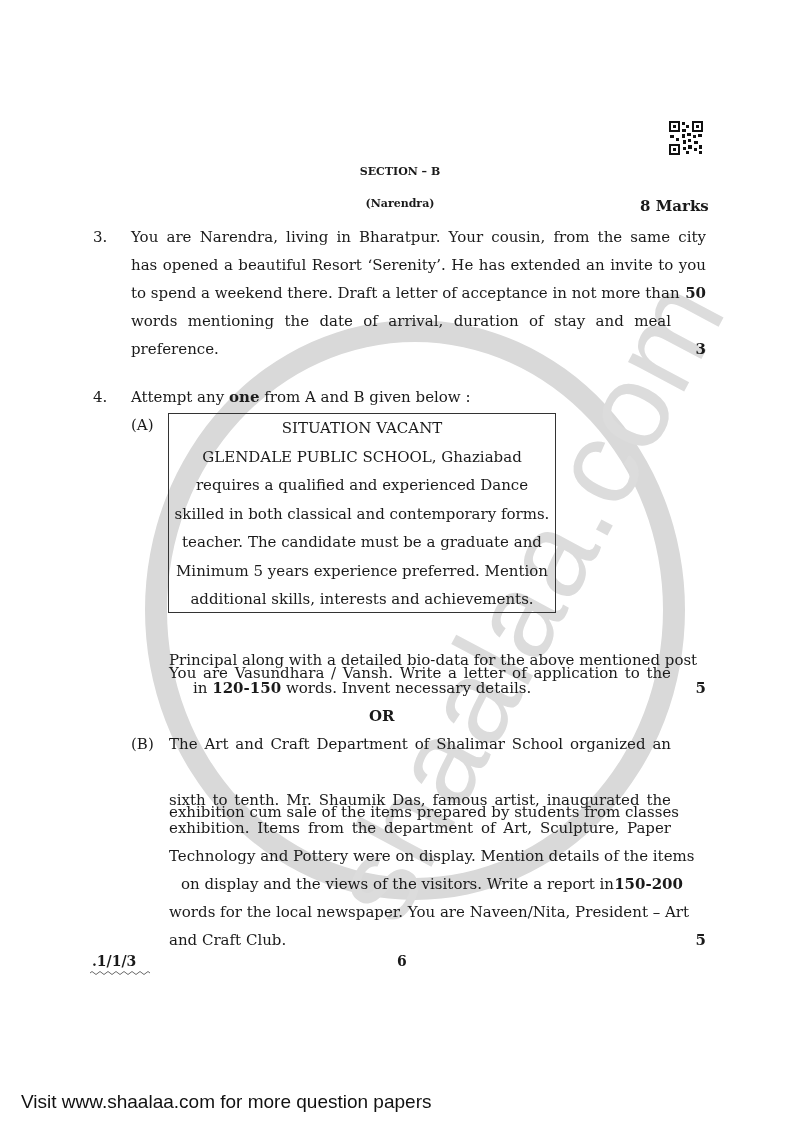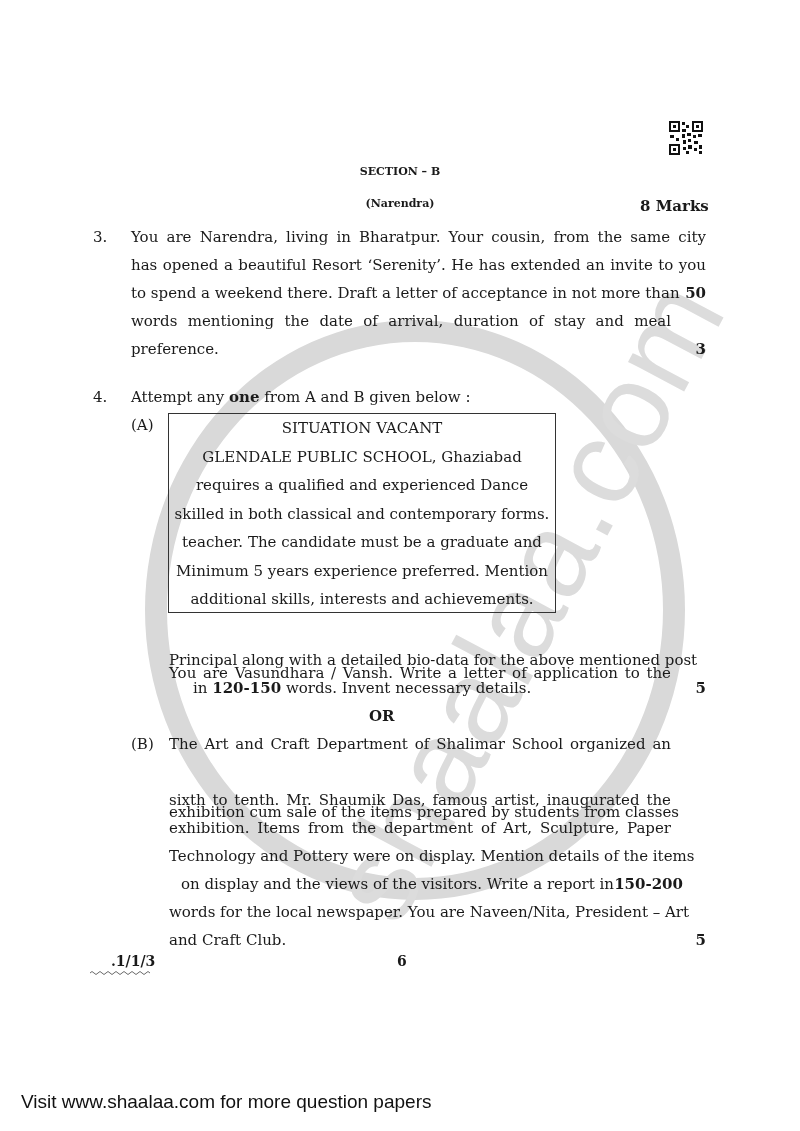--- a/index.html
+++ b/index.html
@@ -25,21 +25,21 @@
   .bold { font-weight: bold; }
   .heading { font-weight: bold; font-size: 11px; text-align: center; }
   .line { position: absolute; font-size: 15px; line-height: 28px; white-space: nowrap; }
   .justify { text-align: justify; text-align-last: justify; }
   .marks { position: absolute; right: 94px; font-weight: bold; }
   .adbox {
     position: absolute; left: 168px; top: 413px; width: 388px; height: 200px;
     border: 1px solid #333; box-sizing: border-box;
   }
   .adline { text-align: center; line-height: 28.5px; font-size: 15px; }
-  .footer-code { position: absolute; left: 92px; top: 953px; font-weight: bold; font-size: 14px; margin-left: 19px; }
+  .footer-code { position: absolute; left: 92px; top: 953px; font-weight: bold; font-size: 14px; }
   .squiggle { position: absolute; left: 90px; top: 970px; }
   .page-num { position: absolute; left: 397px; top: 953px; font-weight: bold; font-size: 14px; }
   .visit {
     position: absolute; left: 21px; top: 1091px;
     font-family: "Liberation Sans", sans-serif; font-size: 19px; color: #111;
   }
 </style>
 </head>
 <body>
 

